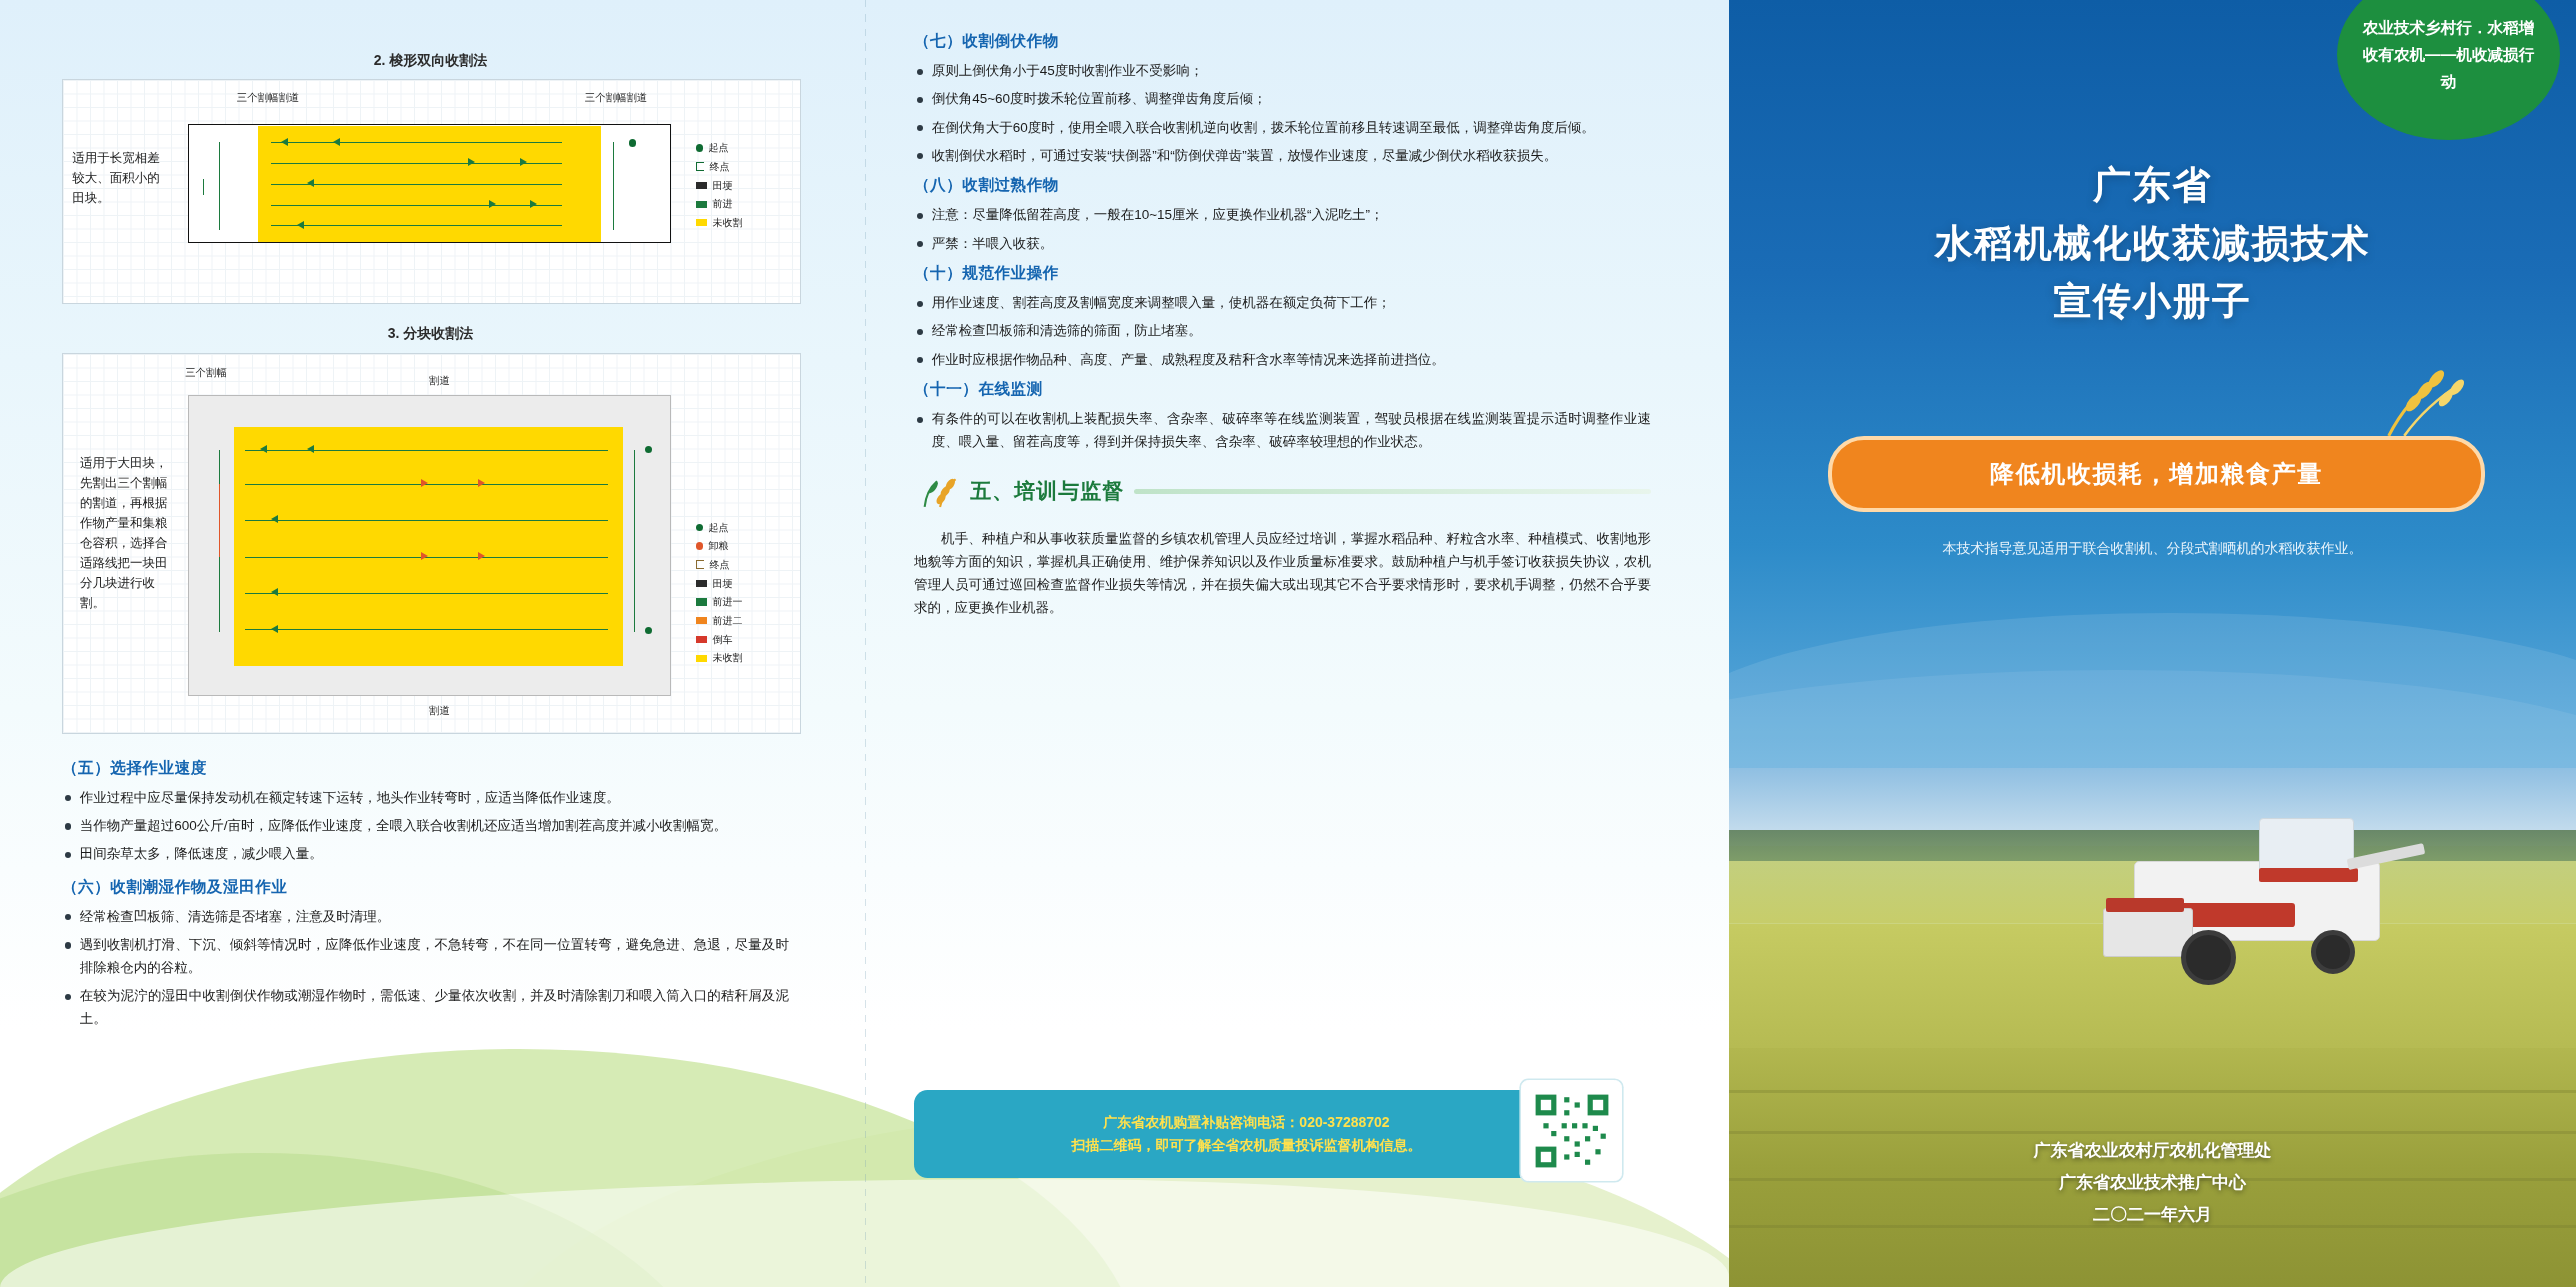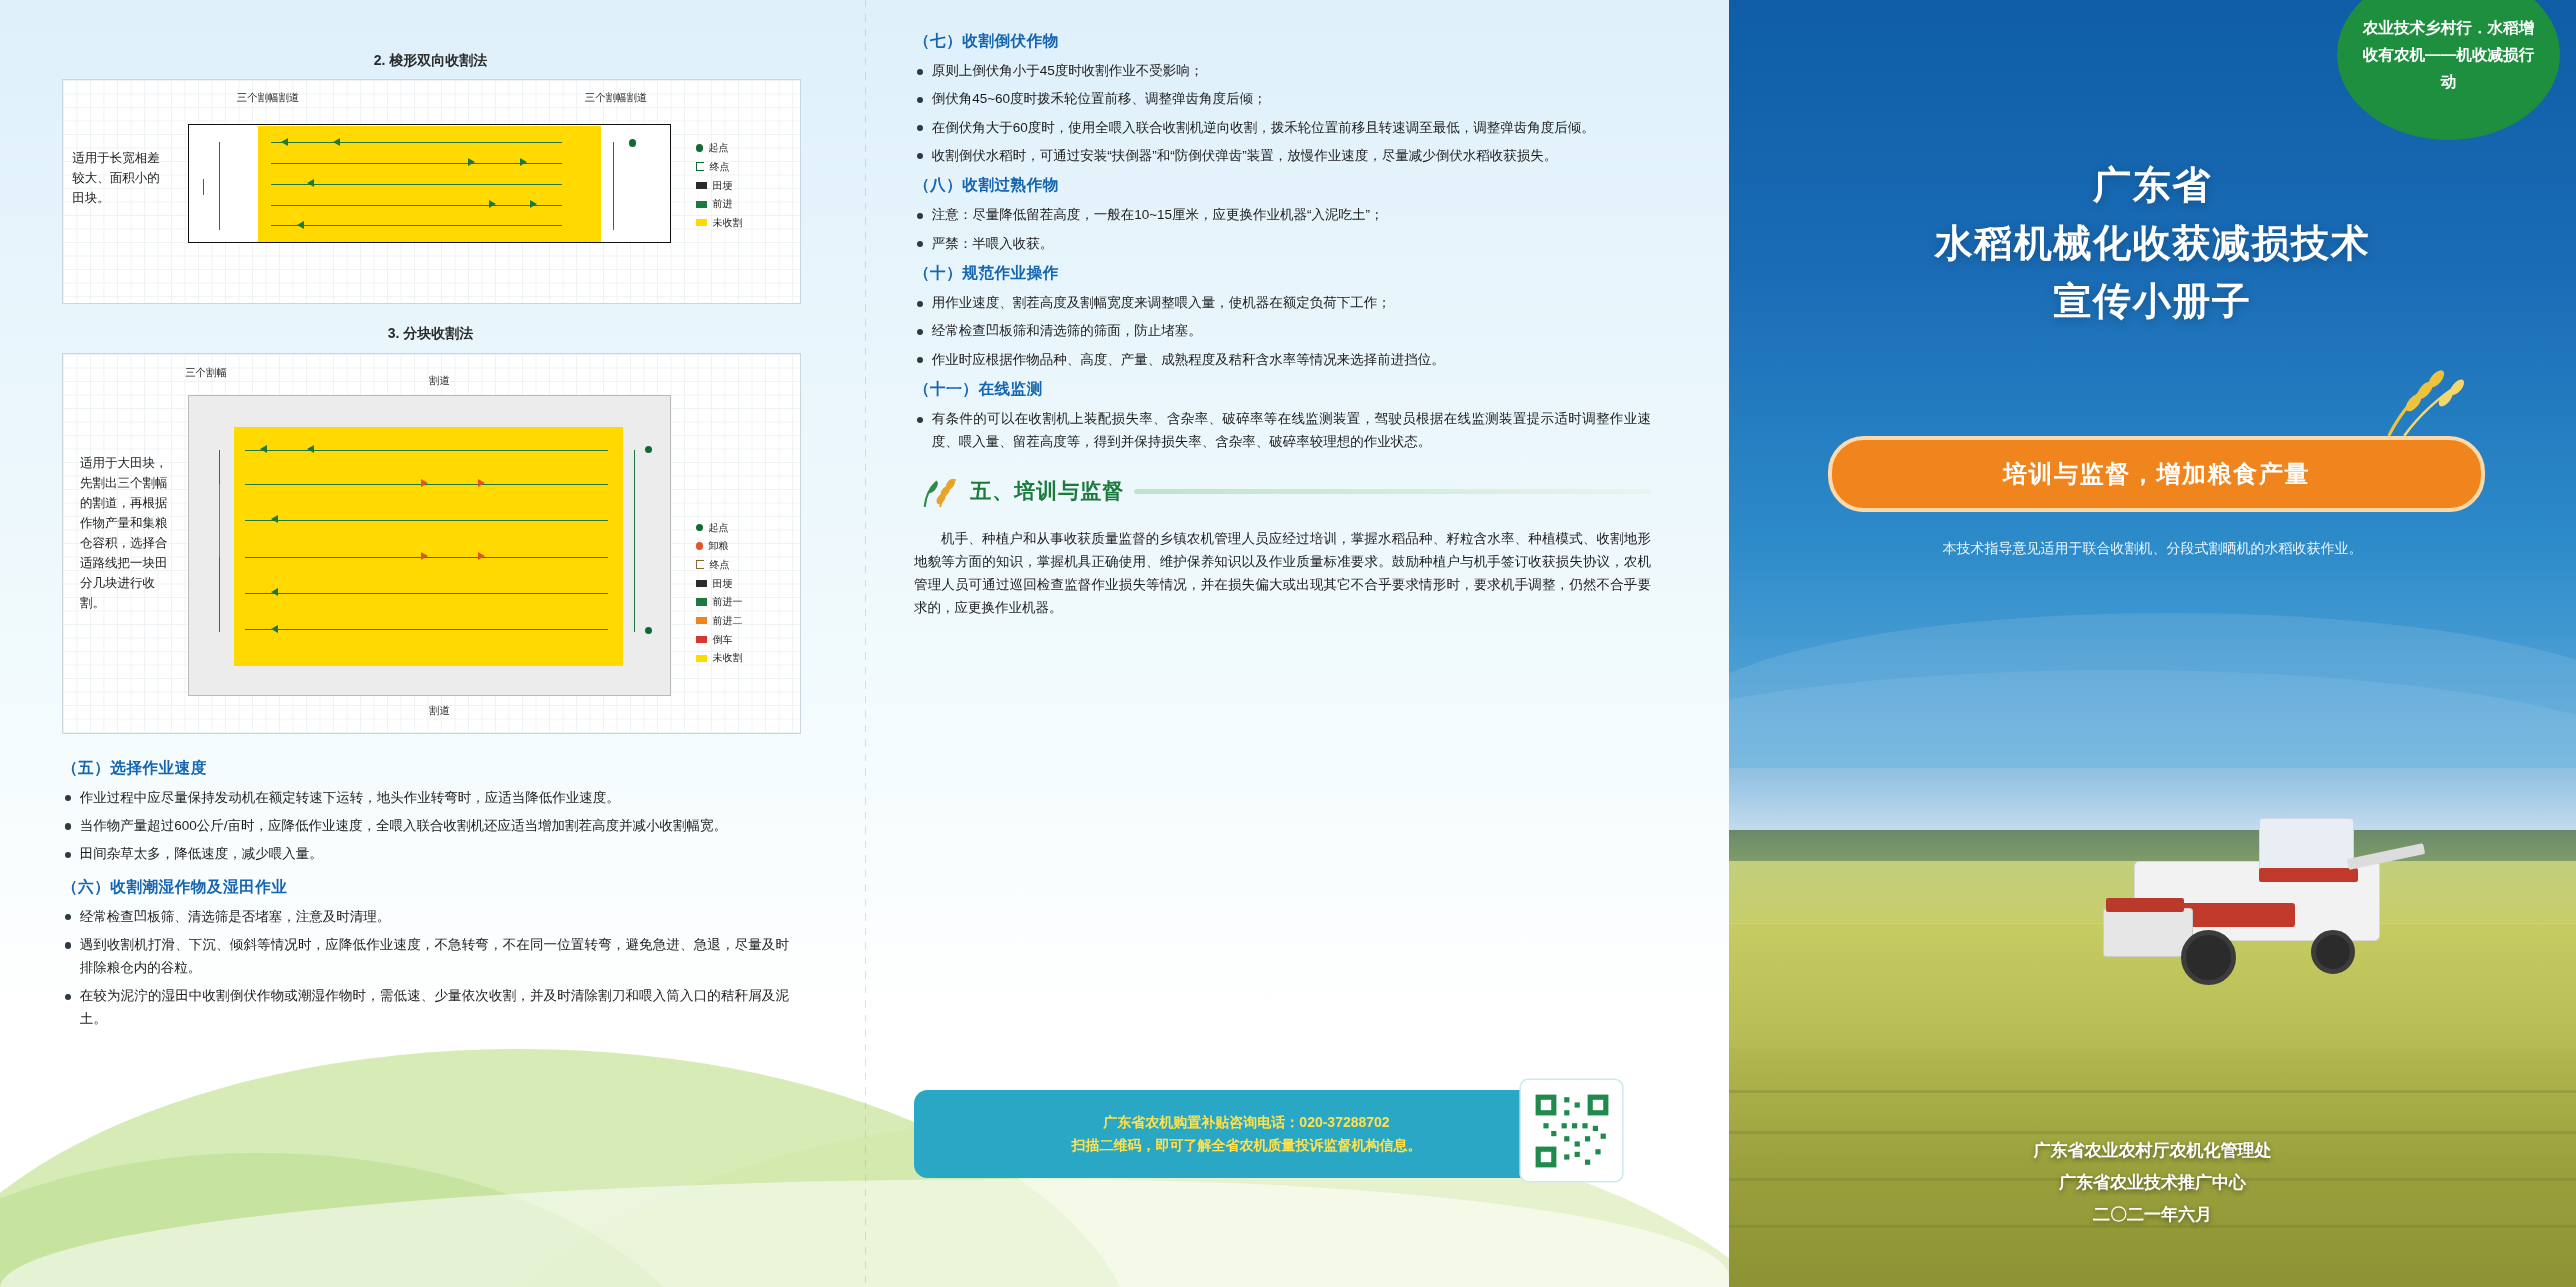--- a/index.html
+++ b/index.html
@@ -440,21 +440,21 @@
         <path d="M40 150 C60 110 90 70 140 30" stroke="#efc23e" stroke-width="6" fill="none"></path>
         <ellipse cx="132" cy="40" rx="10" ry="20" fill="#efc23e" transform="rotate(40 132 40)"></ellipse>
         <ellipse cx="110" cy="62" rx="10" ry="20" fill="#efc23e" transform="rotate(40 110 62)"></ellipse>
         <ellipse cx="88" cy="86" rx="10" ry="20" fill="#efc23e" transform="rotate(40 88 86)"></ellipse>
         <path d="M70 150 C95 115 130 80 180 48" stroke="#f5d66a" stroke-width="5" fill="none"></path>
         <ellipse cx="172" cy="56" rx="9" ry="18" fill="#f5d66a" transform="rotate(40 172 56)"></ellipse>
         <ellipse cx="150" cy="78" rx="9" ry="18" fill="#f5d66a" transform="rotate(40 150 78)"></ellipse>
       </svg>
     </div>
 
-    <div class="pill">培训与监督，增加粮食产量</div>
+    <div class="pill">降低机收损耗，增加粮食产量</div>
     <div class="cover-note">本技术指导意见适用于联合收割机、分段式割晒机的水稻收获作业。</div>
 
     <div class="photo">
       <div class="sky"></div>
       <div class="treeline"></div>
       <div class="farfield"></div>
       <div class="midfield"></div>
       <div class="nearfield"></div>
       <div class="stripe" style="left:0;right:0;top:322px;"></div>
       <div class="stripe" style="left:0;right:0;top:363px;"></div>

